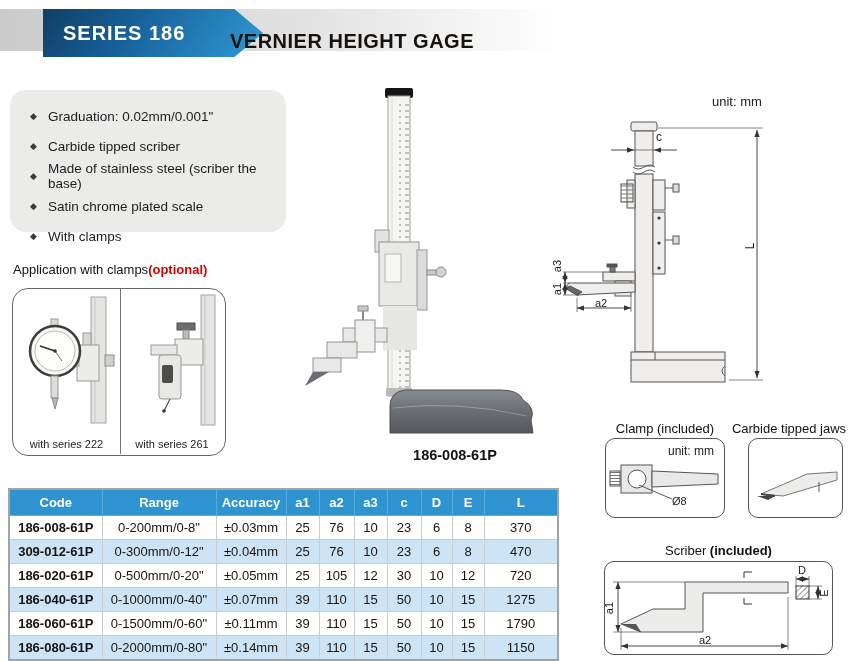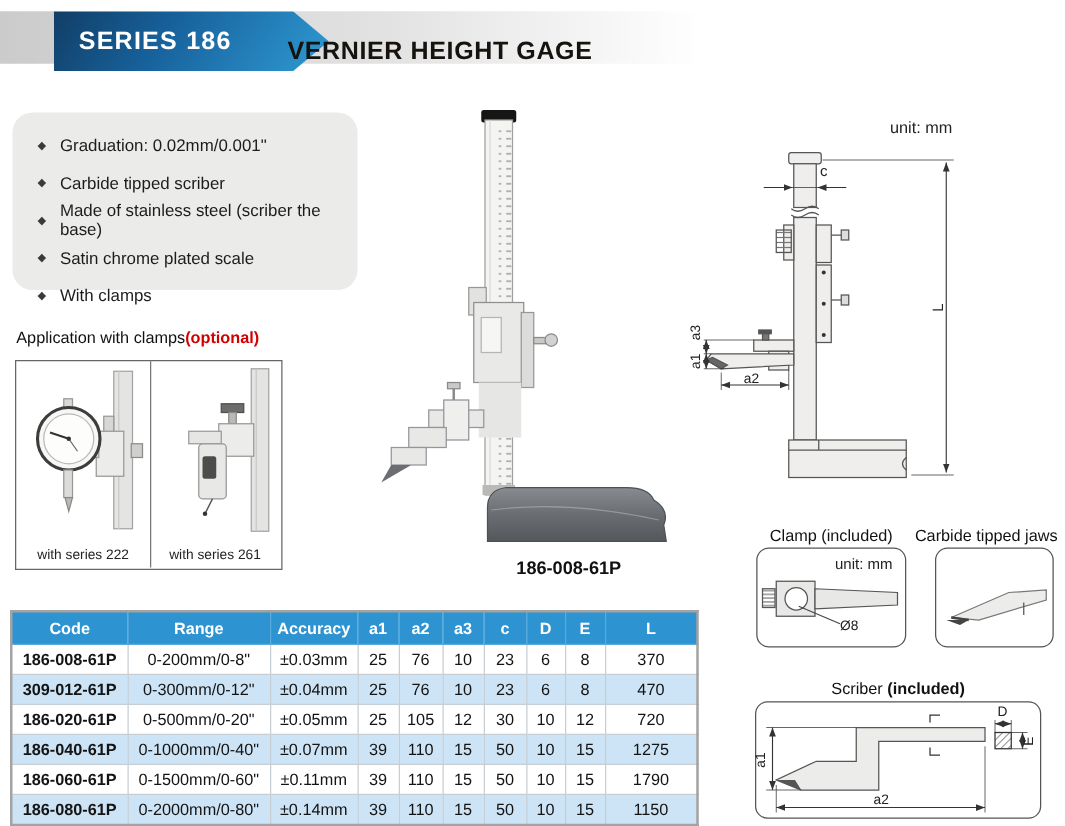--- a/index.html
+++ b/index.html
@@ -17,21 +17,21 @@
     font-size:20px;font-weight:bold;color:#16130f;letter-spacing:.5px;margin-top:11px;}
   
   .features-box{position:absolute;left:10px;top:90px;width:276px;height:142px;
     background:#ebebea;border-radius:16px;padding:11px 0 0 0;box-sizing:border-box;}
   .feature-item{display:flex;align-items:center;height:30px;padding-left:20px;font-size:13.5px;color:#1c1c1c;}
   .feature-item .bullet{font-size:9px;color:#3a3a3a;margin-right:11px;}
   
   .app-title{position:absolute;left:13px;top:262px;font-size:13px;color:#111;}
   .app-title .opt{color:#d40000;font-weight:bold;}
   .app-box{position:absolute;left:12px;top:288px;width:214px;height:168px;
-    border:1.5px solid #666;border-radius:0;box-sizing:border-box;background:#fff;}
+    border:1.5px solid #666;border-radius:16px;box-sizing:border-box;background:#fff;}
   .app-divider{position:absolute;left:107px;top:0;width:0;height:165px;border-left:1px solid #777;}
   .app-caption{position:absolute;top:147px;height:16px;font-size:11px;color:#222;
     display:flex;align-items:center;justify-content:center;}
   
   .mini-title{position:absolute;font-size:13px;color:#111;text-align:center;}
   .mini-box{position:absolute;border:1.5px solid #555;border-radius:10px;box-sizing:border-box;background:#fff;}
   .dim{position:absolute;font-size:12px;color:#222;line-height:12px;}
   .dim.small{font-size:11px;}
   .rot{transform:rotate(-90deg);}
   .unitnote{position:absolute;font-size:13px;color:#222;}

